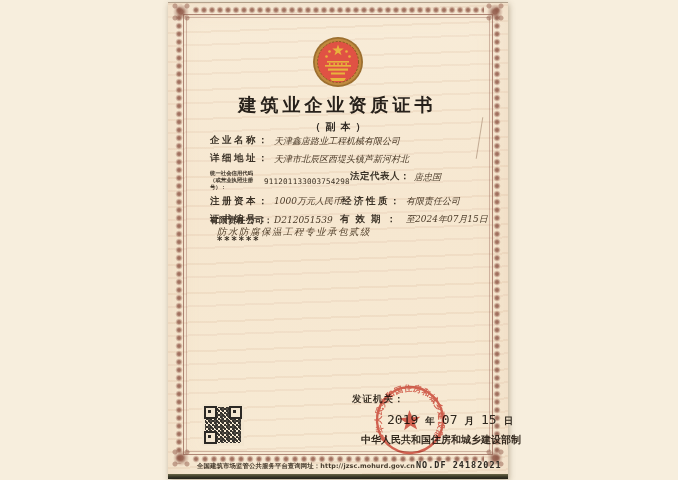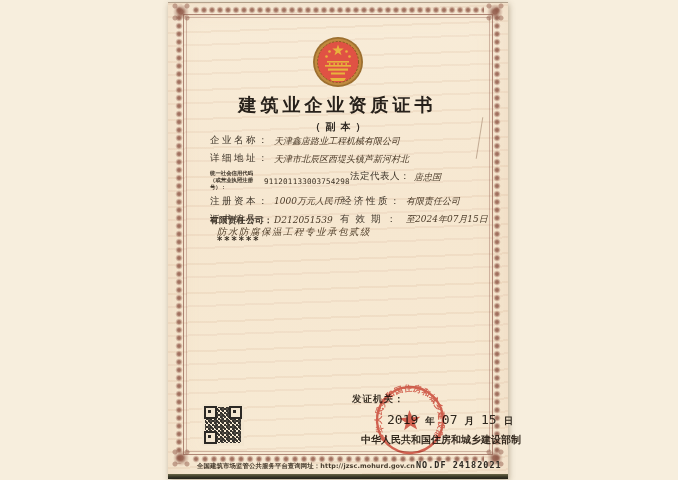--- a/index.html
+++ b/index.html
@@ -67,21 +67,21 @@
     letter-spacing:4px;text-indent:4px;
   }
   .subtitle{
     position:absolute;left:0;right:0;top:117px;text-align:center;
     font-size:10px;font-weight:bold;color:#2e2822;letter-spacing:5px;text-indent:5px;
   }
   
   .fields{position:absolute;left:42px;top:131px;width:266px;font-size:9.5px;color:#33291f;}
   .frow{display:flex;align-items:flex-start;margin-bottom:4.5px;}
   .flabel{
-    font-weight:normal;letter-spacing:2.5px;color:#3a3126;white-space:nowrap;
+    font-weight:bold;letter-spacing:2.5px;color:#3a3126;white-space:nowrap;
     flex:0 0 auto;
     text-align:center;
   }
   .flabel.tight{letter-spacing:0.5px;}
   .flabel.wide{letter-spacing:6px;}
   .fvalue{
     font-family:"DejaVu Serif","Liberation Serif",serif;font-style:italic;
     color:#4a3a28;font-size:9px;white-space:nowrap;padding-top:0.5px;margin-left:4px;
   }
   .cell-l{flex:0 0 130px;display:flex;align-items:center;}

